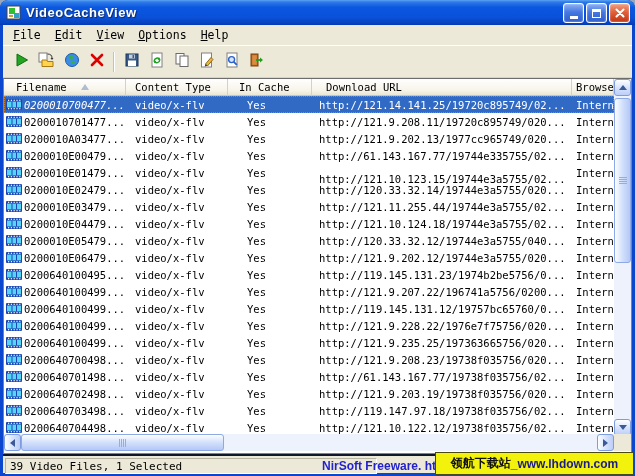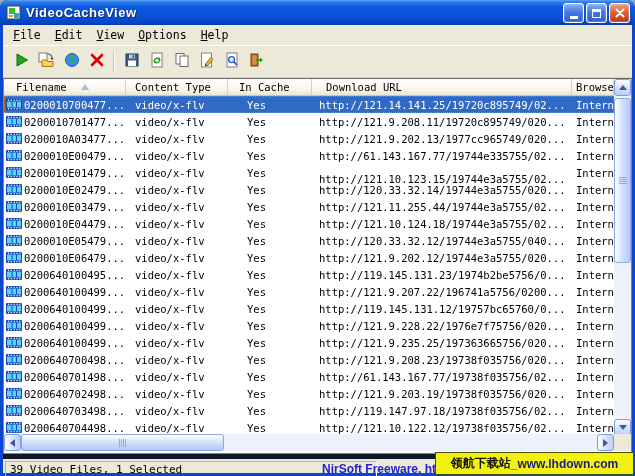--- a/index.html
+++ b/index.html
@@ -82,21 +82,21 @@
   .h-thumb{
     position:absolute;left:17px;top:0;width:203px;height:17px;
     background:linear-gradient(180deg,#FDFEFF 0%,#D3E0FC 50%,#B4C8F6 100%);
     border:1px solid #8CA9E6;border-radius:3px;
     display:flex;align-items:center;justify-content:center;gap:1px;
   }
   .grip-h{width:8px;height:1px;background:#93ADE4;}
   .grip-v{width:1px;height:8px;background:#93ADE4;}
   .scroll-corner{position:absolute;right:0;bottom:2px;width:17px;height:17px;background:#ECE9D8;}
   
-  .statusbar{position:relative;height:19px;background:#ECE9D8;border-top:5px solid #0f172a;font-size:11px;color:#000;}
+  .statusbar{position:relative;height:19px;background:#ECE9D8;border-top:2px solid #0f172a;font-size:11px;color:#000;}
   .status-panel{
     position:absolute;left:2px;top:2px;width:372px;height:16px;
     border:1px solid;border-color:#B8B4A4 #FFF #FFF #B8B4A4;
     display:flex;align-items:center;padding-left:4px;white-space:nowrap;overflow:hidden;
   }
   .freeware{
     position:absolute;left:319px;top:3px;white-space:nowrap;
     font-family:"Liberation Sans",sans-serif;font-weight:bold;font-size:12px;color:#2323CC;
   }
   .watermark{
@@ -234,21 +234,21 @@
           </div>
           <div class="hcell" style="width: 260px; padding-left: 14px;">
             <span>Download URL</span>
           </div>
           <div class="hcell" style="width: 42px; padding-left: 4px;">
             <span>Browse</span>
           </div>
         </div>
       <div class="lv-rows" id="lvRows">
           <div class="row selected">
-            <div class="cell" style="width: 122px; padding-left: 0px;">
+            <div class="cell" style="width: 122px; padding-left: 0px; font-style: italic;">
               <span class="film">
                 <svg width="16" height="11" viewBox="0 0 16 11">
                   <rect width="16" height="11" rx="1" fill="#1C46B4"></rect>
                   <rect x="1" y="2.6" width="14" height="5.8" fill="#55D4F8"></rect>
                   <rect x="5.5" y="2.6" width="1" height="5.8" fill="#1C46B4"></rect>
                   <rect x="10" y="2.6" width="1" height="5.8" fill="#1C46B4"></rect>
                   <g fill="#fff">
                     <rect x="2" y="0.7" width="1.2" height="1.2"></rect>
                     <rect x="4.8" y="0.7" width="1.2" height="1.2"></rect>
                     <rect x="7.6" y="0.7" width="1.2" height="1.2"></rect>

